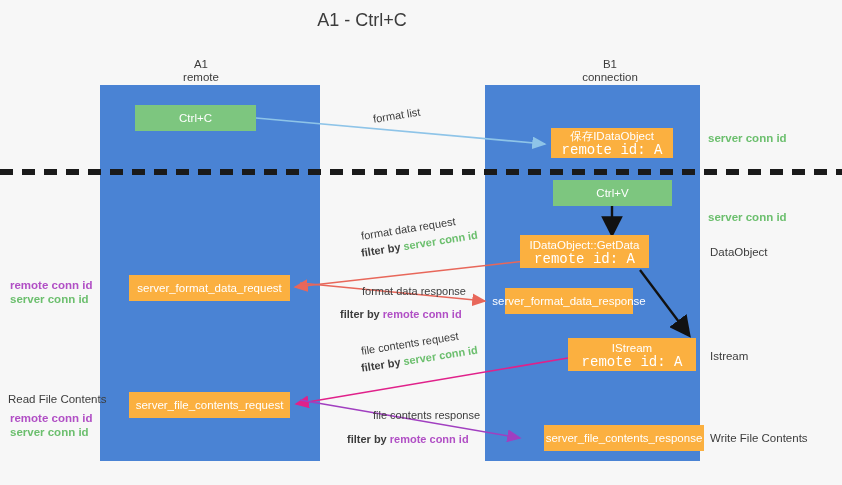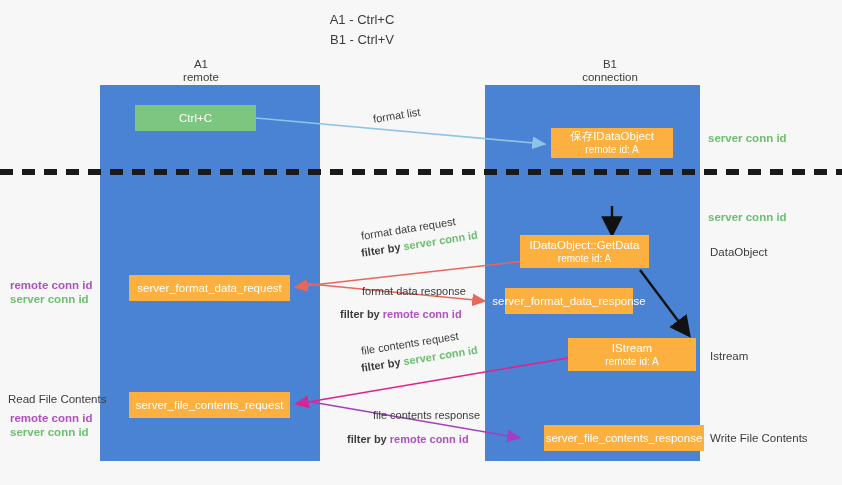--- a/index.html
+++ b/index.html
@@ -10,21 +10,21 @@
     color:#3c3c3c;
     position:relative;
     overflow:hidden;
   }
   #stage{position:absolute;left:0;top:0;width:842px;height:485px;}
   .abs{position:absolute;}
 
   
   #title{
     left:0;top:10px;width:724px;text-align:center;
-    font-size:13px;line-height:20px;color:#3c3c3c;
+    font-size:18px;line-height:20px;color:#3c3c3c;
   }
 
   
   .col-head{
     text-align:center;font-size:11.5px;line-height:13px;color:#3c3c3c;
   }
   #head-a1{left:121px;top:58px;width:160px;}
   #head-b1{left:530px;top:58px;width:160px;}
 
   
@@ -40,21 +40,21 @@
     line-height:14px;
     display:flex;
     flex-direction:column;
     align-items:center;
     justify-content:center;
     text-align:center;
     padding:3px 6px;
   }
   .green{background:#7dc67f;}
   .orange{background:#fbb040;}
-  .box .l2{font-size:10px;}
+  .box .l2{font-size:14px;font-family:Liberation Mono, monospace;}
 
   
   .note{font-size:11.5px;line-height:14px;}
   .green-t{color:#6cbf6e;font-weight:bold;}
   .purple-t{color:#b14fc5;font-weight:bold;}
   .plain{color:#3c3c3c;}
 
   
   .edge-label{font-size:11px;line-height:14px;color:#3c3c3c;white-space:nowrap;}
   .rot-up{transform:rotate(-9deg);transform-origin:left top;}
@@ -62,21 +62,20 @@
 
   svg.overlay{position:absolute;left:0;top:0;width:842px;height:485px;pointer-events:none;}
 </style>
 </head>
 <body>
 
 <div id="stage">
 
   <div class="abs" id="title">
     <div>A1 - Ctrl+C</div>
-    <div>B1 - Ctrl+V</div>
   </div>
 
   <div class="abs col-head" id="head-a1">
     <div>A1</div>
     <div>remote</div>
   </div>
   <div class="abs col-head" id="head-b1">
     <div>B1</div>
     <div>connection</div>
   </div>
@@ -130,20 +129,23 @@
 
   <div class="abs box orange" style="left:129px;top:392px;width:161px;height:26px;">
     <span>server_file_contents_request</span>
   </div>
 
   <div class="abs box orange" style="left:551px;top:128px;width:122px;height:30px;">
     <span>保存IDataObject</span>
     <span class="l2">remote id: A</span>
   </div>
 
+  <div class="abs box green" style="left:553px;top:180px;width:119px;height:26px;">
+    <span>Ctrl+V</span>
+  </div>
 
   <div class="abs box orange" style="left:520px;top:235px;width:129px;height:33px;">
     <span>IDataObject::GetData</span>
     <span class="l2">remote id: A</span>
   </div>
 
   <div class="abs box orange" style="left:505px;top:288px;width:128px;height:26px;">
     <span>server_format_data_response</span>
   </div>
 

